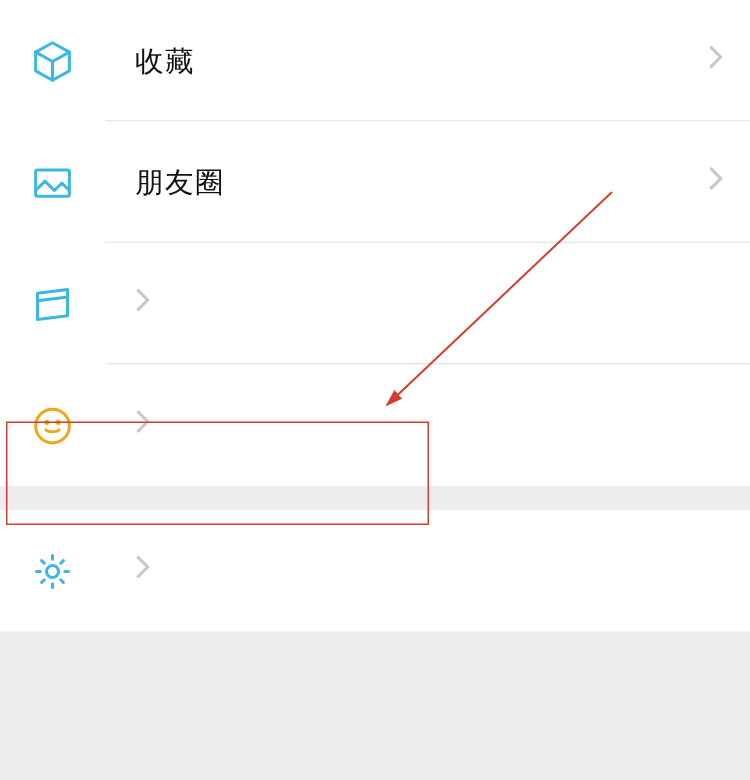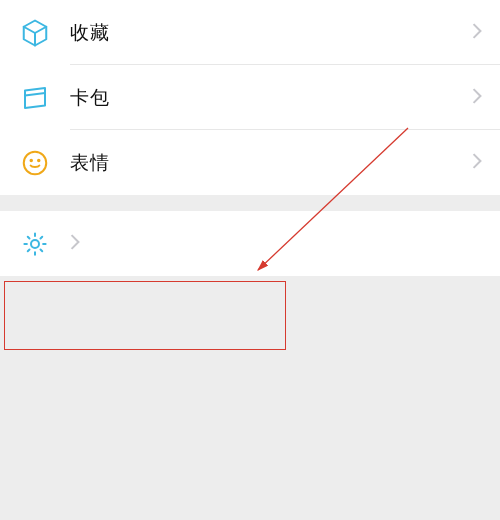--- a/index.html
+++ b/index.html
@@ -10,24 +10,25 @@
       height: 520px;
       overflow: hidden;
       position: relative;
     }
     .list-group {
       background: #fff;
     }
     .list-item {
       display: flex;
       align-items: center;
-      height: 65px;
+      height: 81px;
       padding: 0 18px 0 20px;
       cursor: pointer;
       position: relative;
+      gap: 20px;
     }
     .list-item::after {
       content: "";
       position: absolute;
       left: 70px;
       right: 0;
       bottom: 0;
       height: 1px;
       background: #e7e7e7;
     }
@@ -77,46 +78,58 @@
       </svg>
     </span>
     <span class="label">收藏</span>
     <span class="chevron">
       <svg width="10" height="16" viewBox="0 0 8 14" fill="none" stroke="currentColor" stroke-width="1.8">
           <path d="M1 1 L7 7 L1 13"></path>
         </svg>
     </span>
   </div>
 
+  <div class="list-item">
+    <span class="icon-wrap">
+      <svg width="30" height="30" viewBox="0 0 24 24" fill="none" stroke="#3cb7e2" stroke-width="1.6" stroke-linejoin="round" stroke-linecap="round">
+        <rect x="3" y="5" width="18" height="14" rx="1"></rect>
+        <path d="M3 16 L8 11 L13 16 L17 12 L21 16"></path>
+      </svg>
+    </span>
+    <span class="label">朋友圈</span>
+    <span class="chevron">
+      <svg width="10" height="16" viewBox="0 0 8 14" fill="none" stroke="currentColor" stroke-width="1.8">
+          <path d="M1 1 L7 7 L1 13"></path>
+        </svg>
+    </span>
+  </div>
 
   <div class="list-item">
     <span class="icon-wrap">
       <svg width="30" height="30" viewBox="0 0 24 24" fill="none" stroke="#3cb7e2" stroke-width="1.6" stroke-linejoin="round" stroke-linecap="round">
         <path d="M4 6 L20 4 L20 18 L4 20 Z"></path>
         <path d="M4 10 L20 8"></path>
       </svg>
     </span>
-    <span class="label">卡包</span>
     <span class="chevron">
       <svg width="10" height="16" viewBox="0 0 8 14" fill="none" stroke="currentColor" stroke-width="1.8">
           <path d="M1 1 L7 7 L1 13"></path>
         </svg>
     </span>
   </div>
 
   <div class="list-item">
     <span class="icon-wrap">
       <svg width="30" height="30" viewBox="0 0 24 24" fill="none" stroke="#f0a818" stroke-width="1.6" stroke-linejoin="round" stroke-linecap="round">
         <circle cx="12" cy="12" r="9"></circle>
         <path d="M8.5 14 C9.5 15.5 14.5 15.5 15.5 14"></path>
         <circle cx="9" cy="10" r="0.6" fill="#f0a818"></circle>
         <circle cx="15" cy="10" r="0.6" fill="#f0a818"></circle>
       </svg>
     </span>
-    <span class="label">表情</span>
     <span class="chevron">
       <svg width="10" height="16" viewBox="0 0 8 14" fill="none" stroke="currentColor" stroke-width="1.8">
           <path d="M1 1 L7 7 L1 13"></path>
         </svg>
     </span>
   </div>
 
 </div>
 
 <div class="gap-16"></div>

